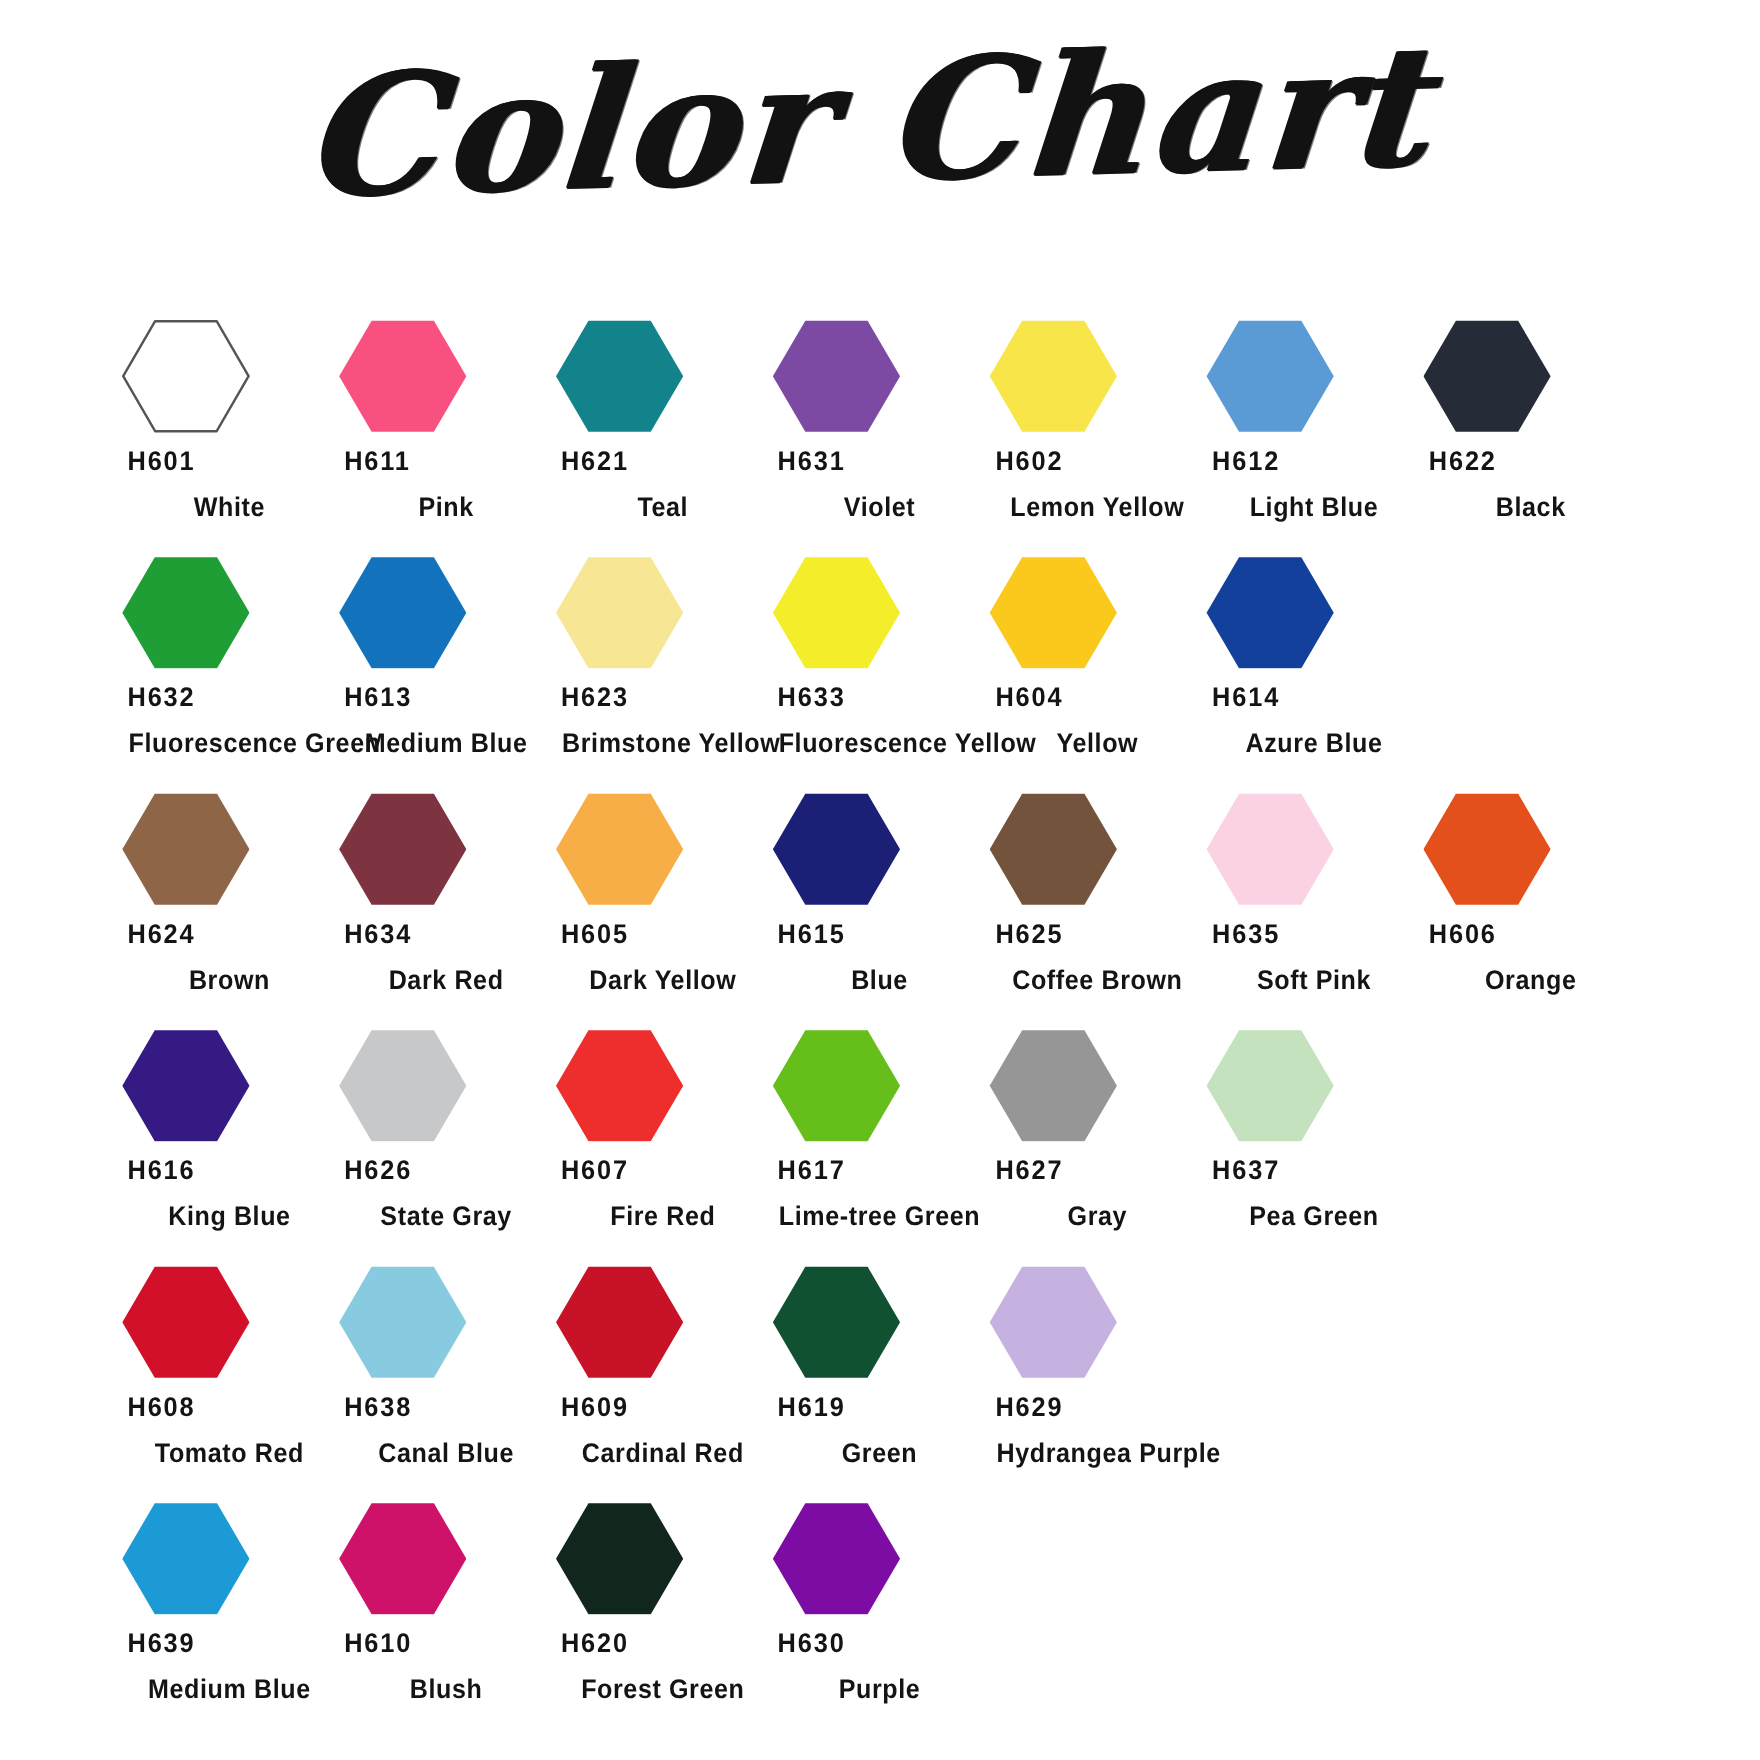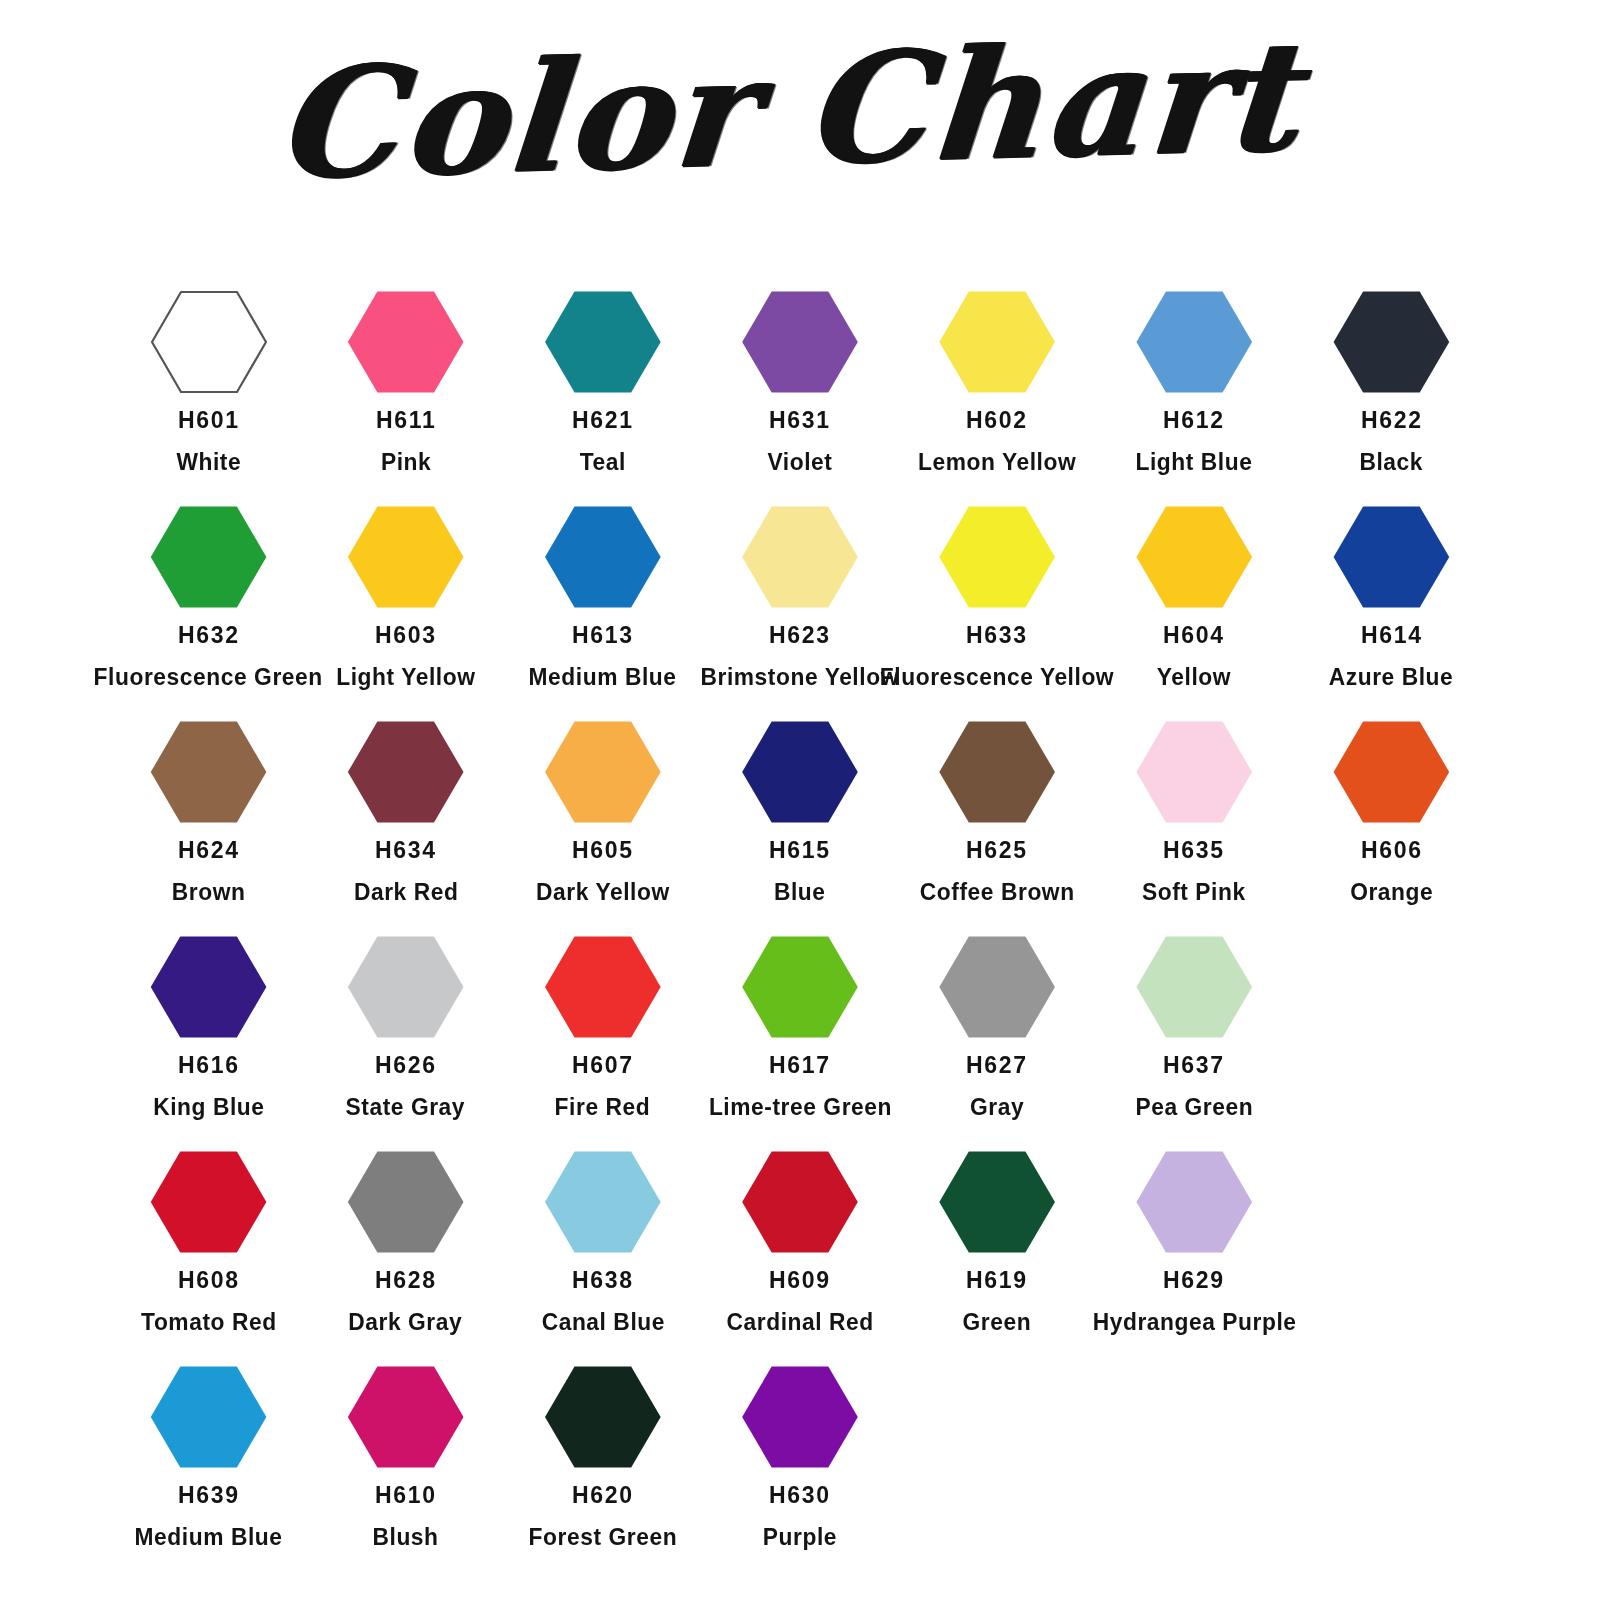--- a/index.html
+++ b/index.html
@@ -58,21 +58,20 @@
   .color-row {
     display: flex;
     width: 100%;
     margin-bottom: 0px;
   }
   .swatch-cell {
     width: 14.2857%;
     box-sizing: border-box;
     display: flex;
     flex-direction: column;
-    align-items: center;
     height: 215px;
     position: relative;
   }
 
   .hex-shape {
     width: 118px;
     height: 104px;
     clip-path: polygon(26% 1.5%, 74% 1.5%, 99% 50%, 74% 98.5%, 26% 98.5%, 1% 50%);
     border-radius: 9px;
     background: #ffffff;
@@ -166,25 +165,20 @@
           <div class="swatch-name">Black</div>
         </div>
       </div>
       <div class="color-row">
         <div class="swatch-cell">
           <div class="hex-shape" style="background: rgb(31, 158, 54);"></div>
           <div class="swatch-code">H632</div>
           <div class="swatch-name">Fluorescence Green</div>
         </div>
         <div class="swatch-cell">
-          <div class="hex-shape" style="background: rgb(251, 201, 27);"></div>
-          <div class="swatch-code">H603</div>
-          <div class="swatch-name">Light Yellow</div>
-        </div>
-        <div class="swatch-cell">
           <div class="hex-shape" style="background: rgb(18, 115, 188);"></div>
           <div class="swatch-code">H613</div>
           <div class="swatch-name">Medium Blue</div>
         </div>
         <div class="swatch-cell">
           <div class="hex-shape" style="background: rgb(247, 230, 147);"></div>
           <div class="swatch-code">H623</div>
           <div class="swatch-name">Brimstone Yellow</div>
         </div>
         <div class="swatch-cell">
@@ -272,25 +266,20 @@
           <div class="swatch-name">Pea Green</div>
         </div>
       </div>
       <div class="color-row">
         <div class="swatch-cell">
           <div class="hex-shape" style="background: rgb(210, 16, 42);"></div>
           <div class="swatch-code">H608</div>
           <div class="swatch-name">Tomato Red</div>
         </div>
         <div class="swatch-cell">
-          <div class="hex-shape" style="background: rgb(126, 126, 126);"></div>
-          <div class="swatch-code">H628</div>
-          <div class="swatch-name">Dark Gray</div>
-        </div>
-        <div class="swatch-cell">
           <div class="hex-shape" style="background: rgb(136, 203, 224);"></div>
           <div class="swatch-code">H638</div>
           <div class="swatch-name">Canal Blue</div>
         </div>
         <div class="swatch-cell">
           <div class="hex-shape" style="background: rgb(200, 18, 40);"></div>
           <div class="swatch-code">H609</div>
           <div class="swatch-name">Cardinal Red</div>
         </div>
         <div class="swatch-cell">

